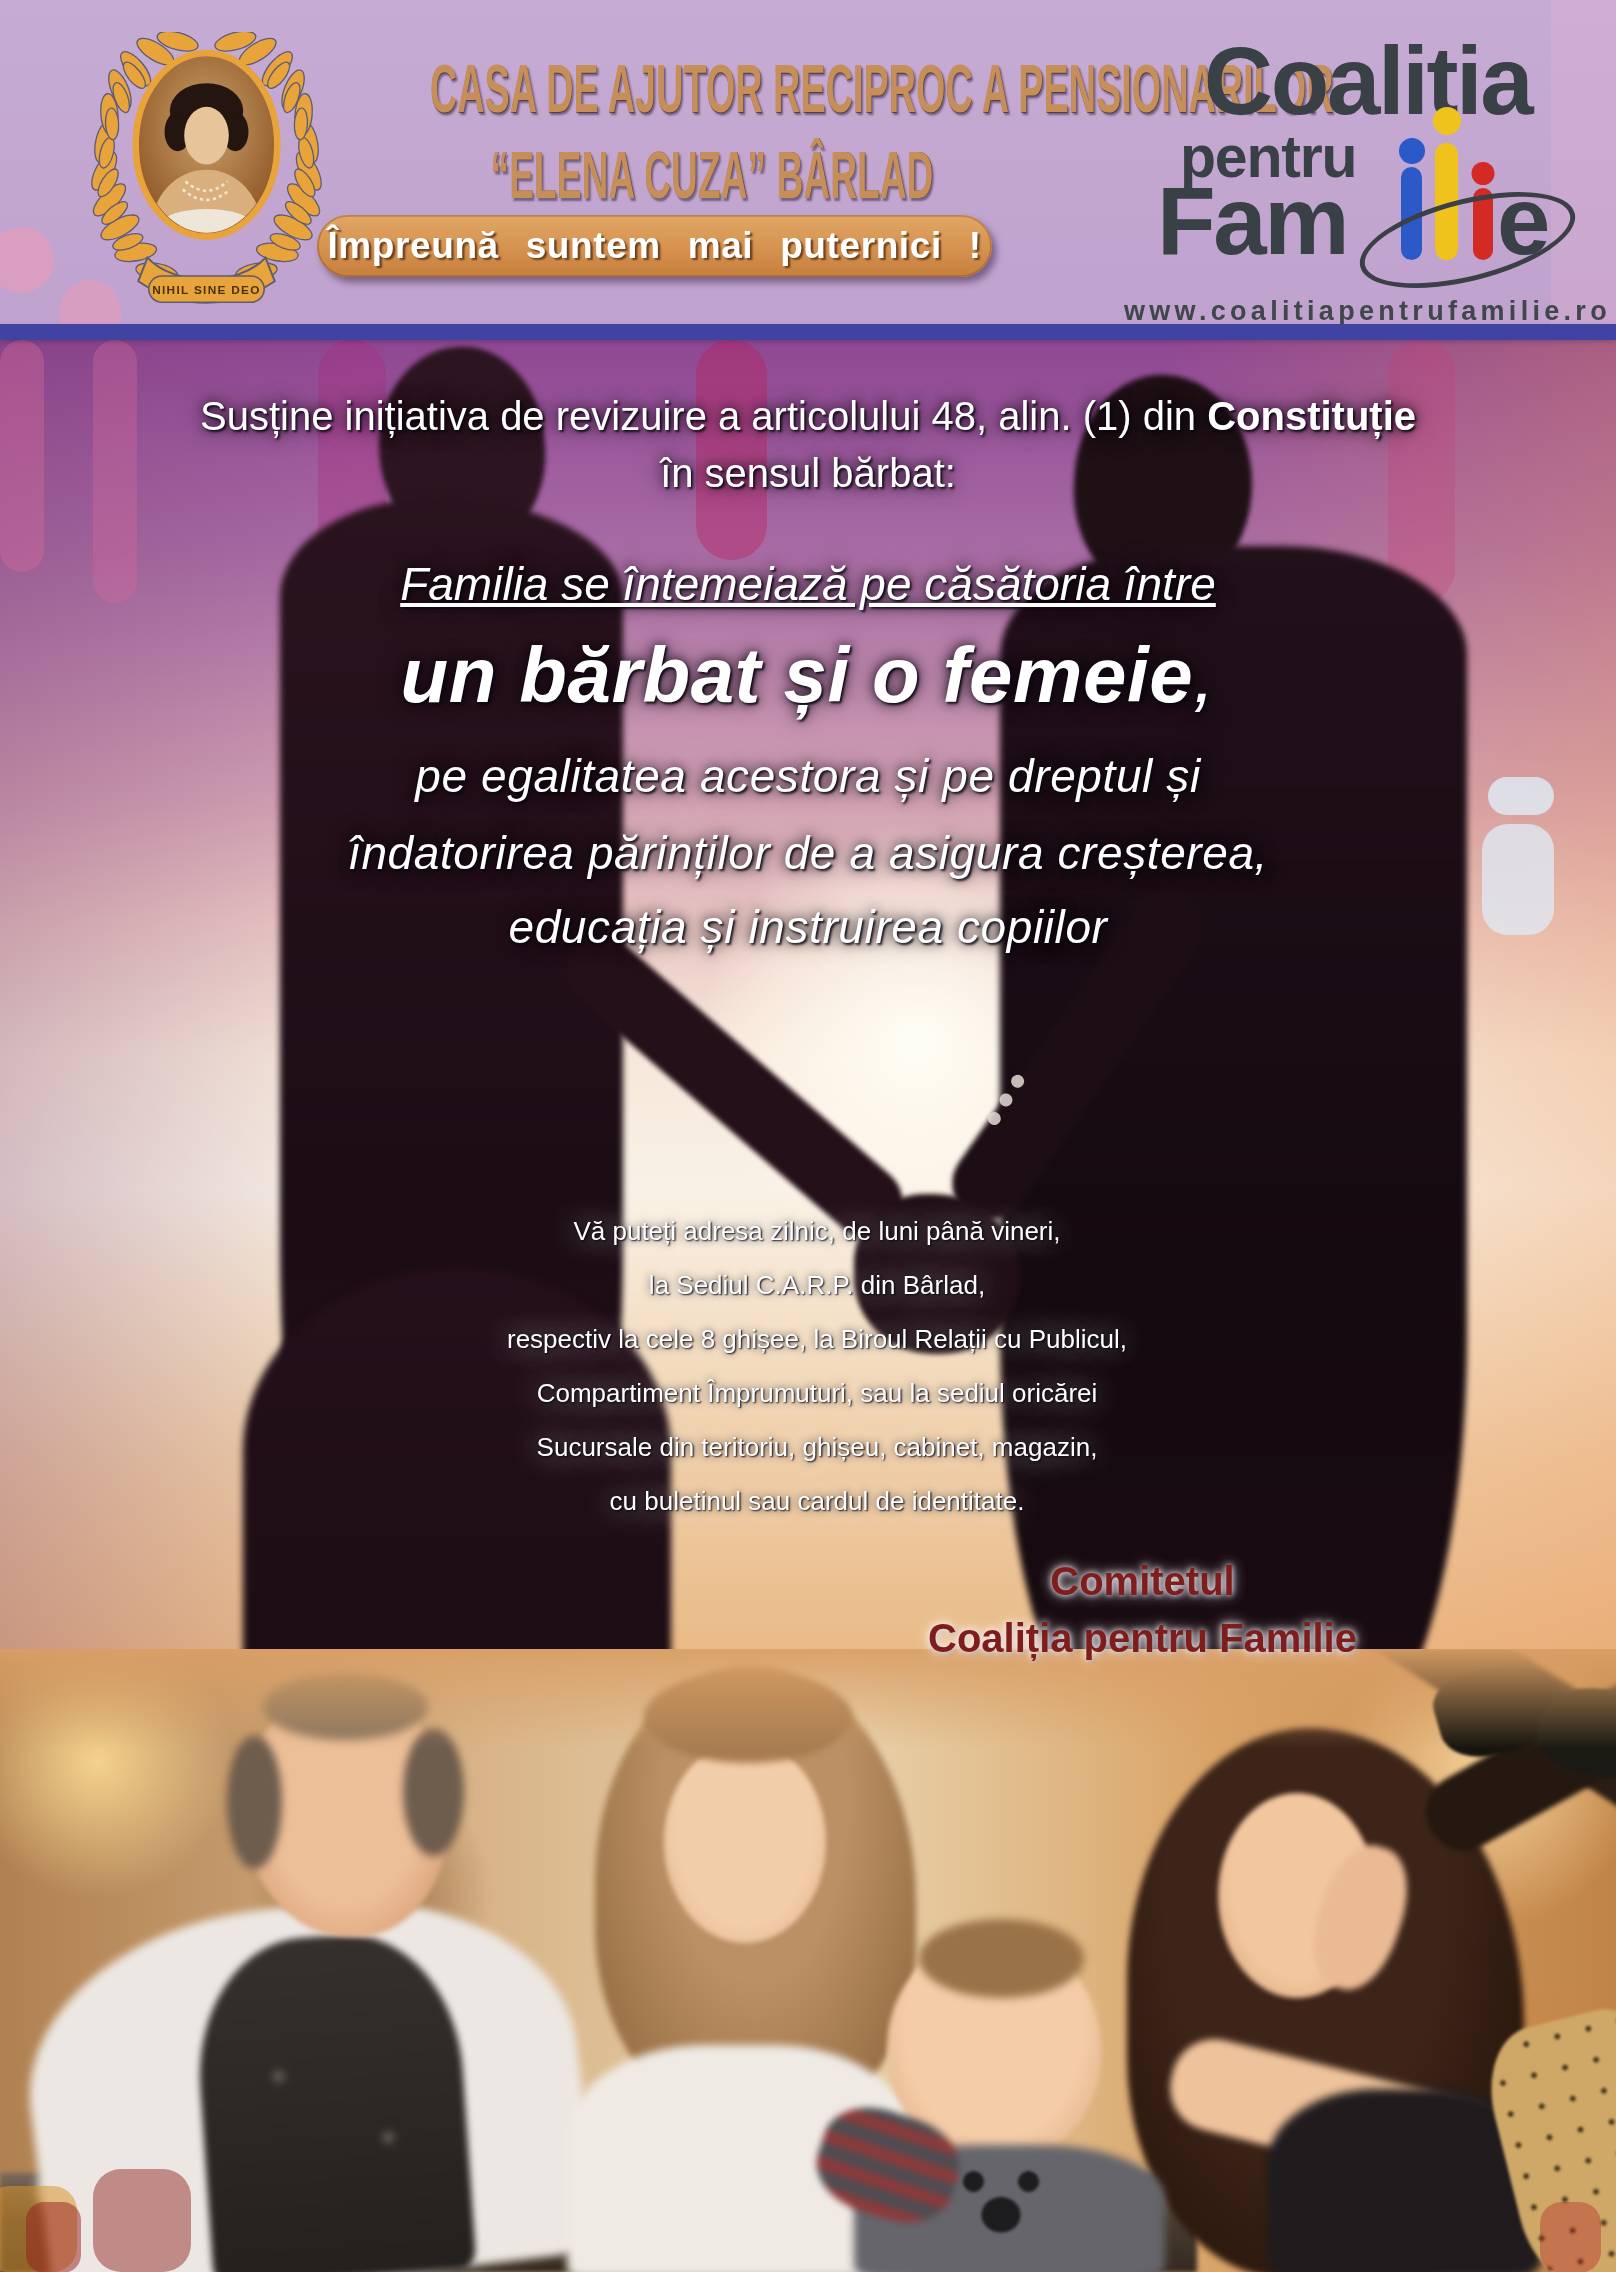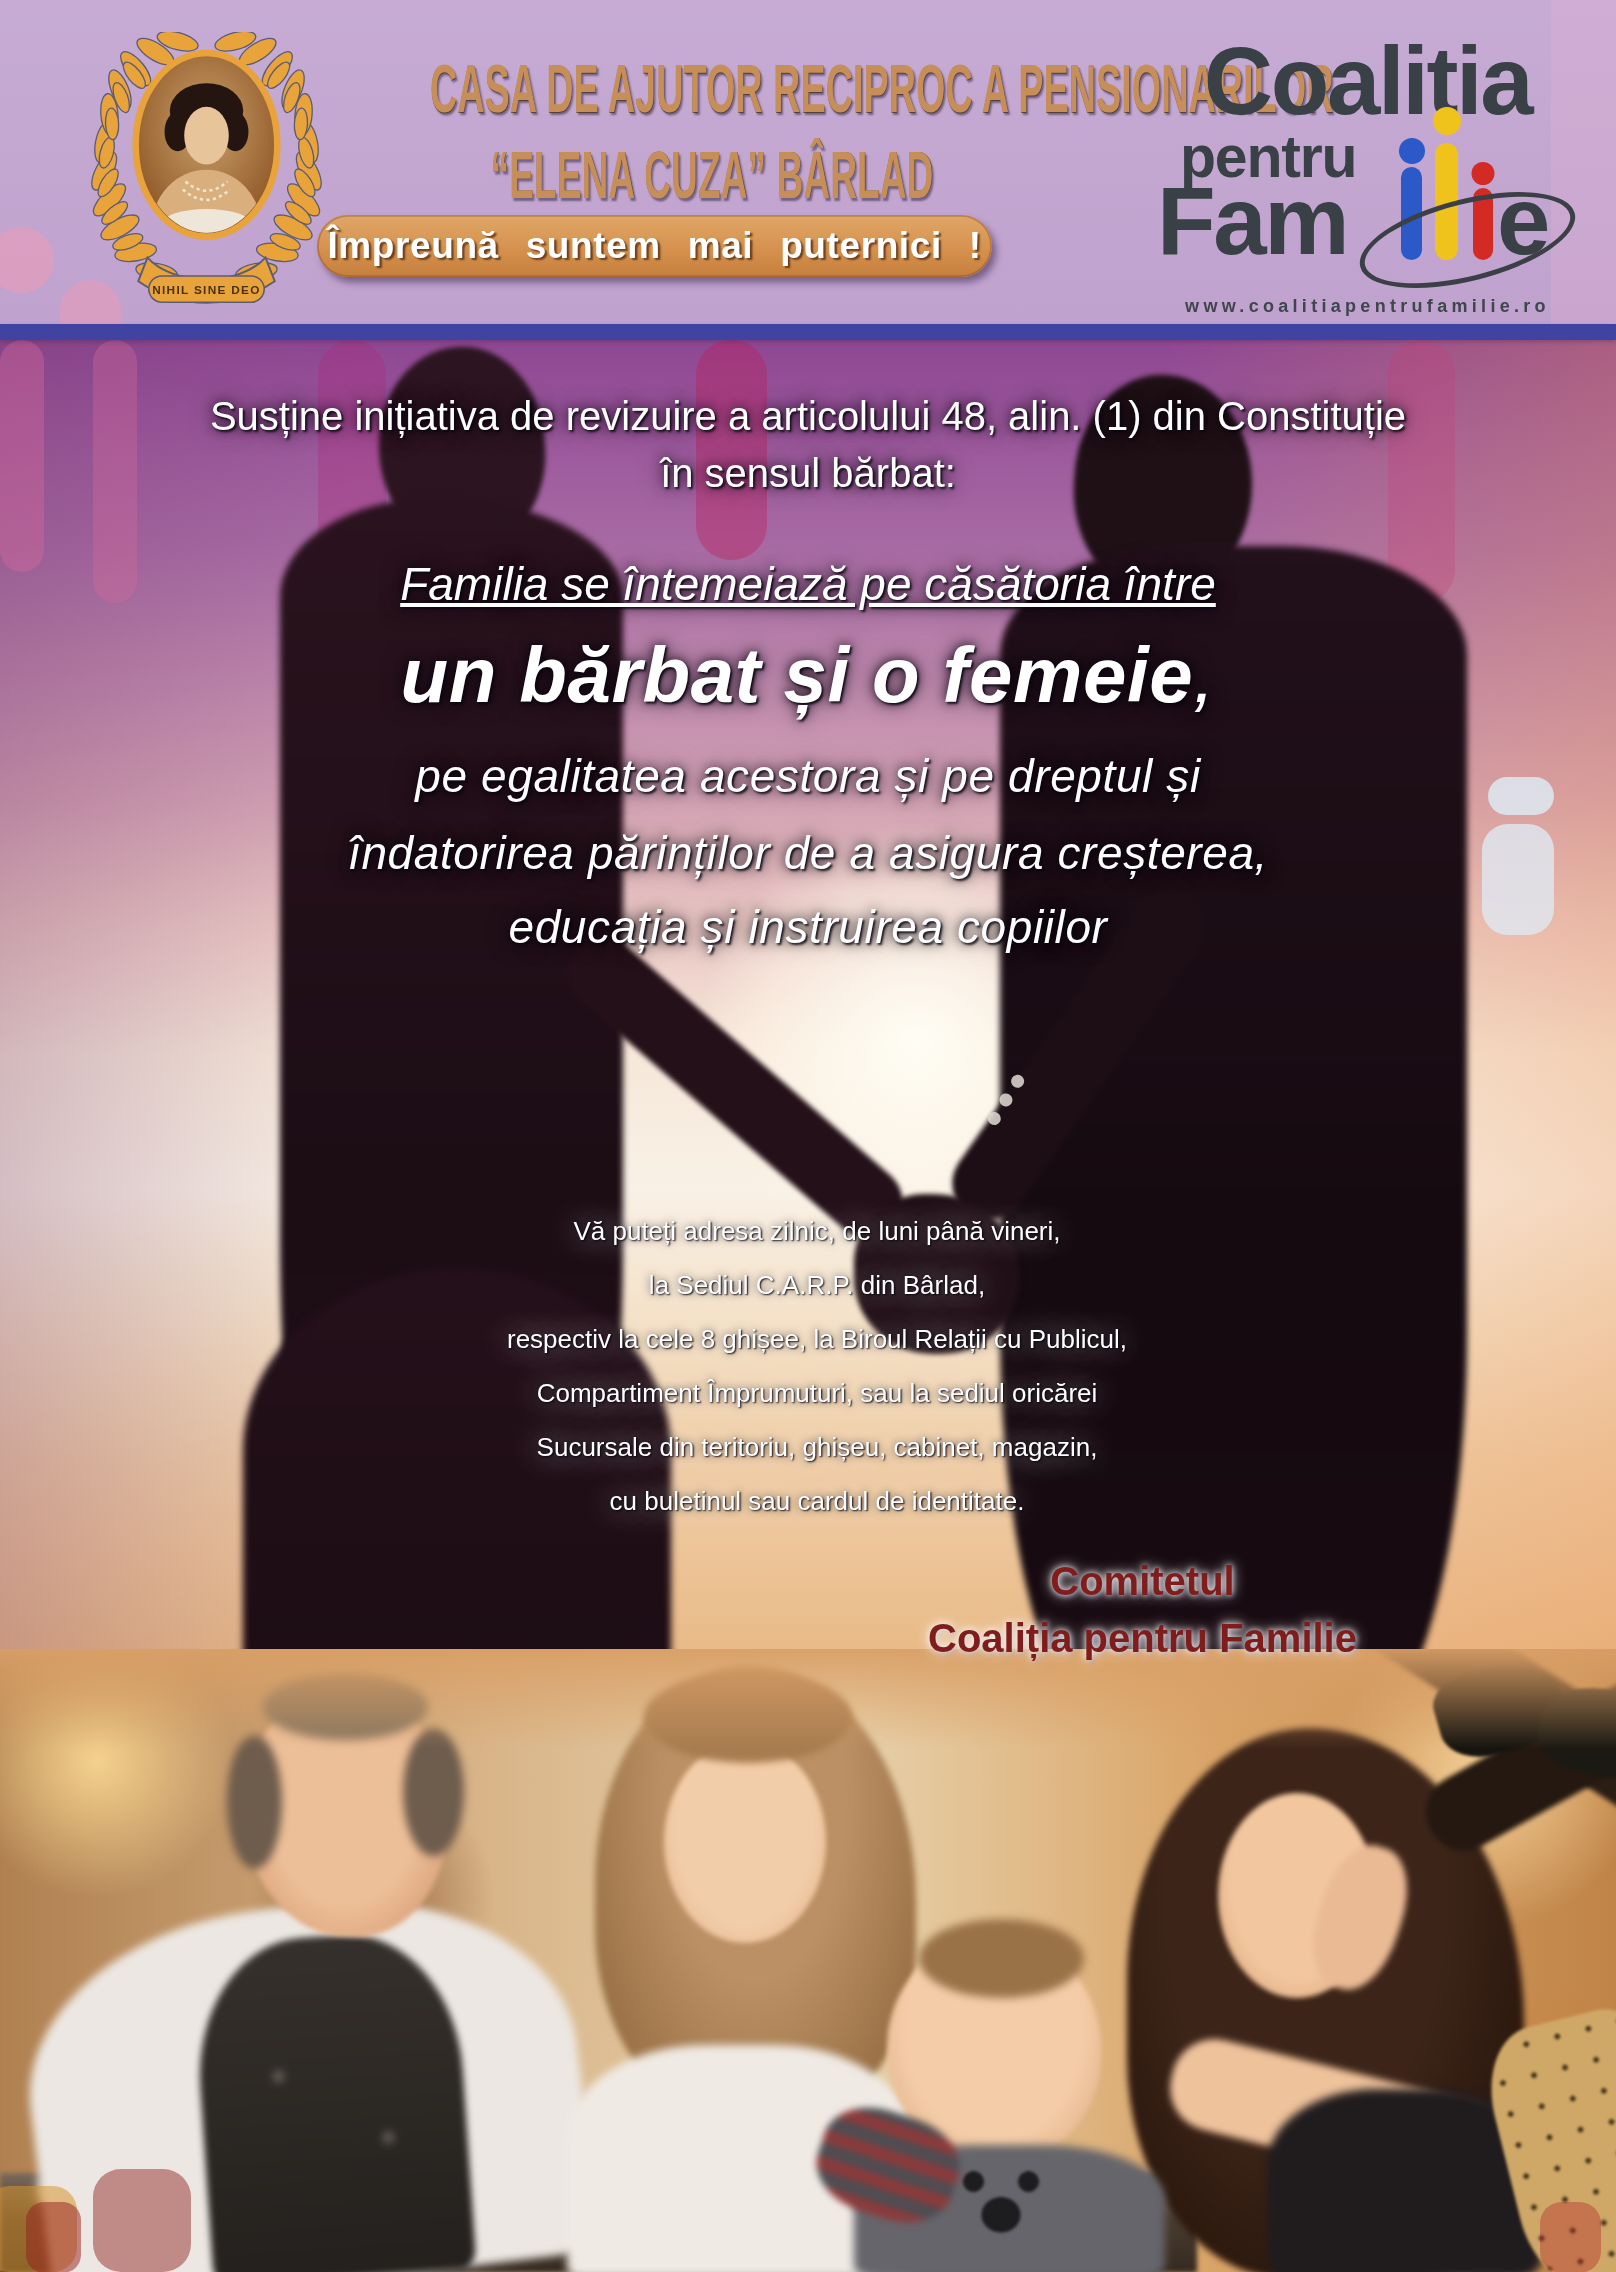--- a/index.html
+++ b/index.html
@@ -45,21 +45,21 @@
   .p-blue .bar{height:93px;background:#2b59c8;}
   .p-blue .head{width:26px;height:26px;background:#2b59c8;}
   .p-yellow{left:278px;top:72px;width:23px;height:153px;}
   .p-yellow .bar{height:117px;background:#f0c31c;}
   .p-yellow .head{width:28px;height:28px;background:#f0c31c;}
   .p-red{left:316px;top:127px;width:19.5px;height:98px;}
   .p-red .bar{height:72px;background:#d42a24;}
   .p-red .head{width:23px;height:23px;background:#d42a24;}
   .swoosh{position:absolute;left:200px;top:164px;width:211px;height:72px;border:5.5px solid #3a4045;
           border-radius:50%;transform:rotate(-14deg);}
-  .website{position:absolute;left:-37px;top:261px;width:495px;text-align:center;font-size:18px;
+  .website{position:absolute;left:-37px;top:261px;width:495px;text-align:center;font-size:27px;
            letter-spacing:4.3px;font-weight:700;color:#3f464c;}
 
   
   .divider{position:absolute;left:0;top:324px;width:1616px;height:16px;background:#4043a2;z-index:21;
            box-shadow:0 2.4px 4.9px rgba(40,20,60,.3);}
 
   
   .photo{position:absolute;left:0;top:340px;width:1616px;height:1933px;z-index:1;overflow:hidden;
     background:
       radial-gradient(circle 281px at 916px 702px, rgba(255,255,246,.95), rgba(255,246,232,.5) 55%, rgba(255,246,232,0) 78%),
@@ -184,21 +184,21 @@
   .t-quote2{top:630px;font-size:78px;font-style:italic;font-weight:700;letter-spacing:0.6px;}
   .t-quote2 .tail{font-weight:400;}
   .t-quote3{top:749px;font-size:46px;font-style:italic;letter-spacing:0.6px;}
   .t-quote4{top:826px;font-size:46px;font-style:italic;letter-spacing:0.6px;}
   .t-quote5{top:900px;font-size:46px;font-style:italic;letter-spacing:0.6px;}
   .t-note{top:1021px;font-size:42px;}
   .t-info{top:1204px;font-size:26px;line-height:54px;margin-left:9px;}
   .t-sign{top:1553px;left:727px;width:831px;font-size:40px;font-weight:700;line-height:57px;
           color:#7f1d1d;
           text-shadow:0 0 6.1px rgba(255,255,255,.95),0 0 13.4px rgba(255,255,255,.9),1.8px 1.8px 4.9px rgba(40,40,120,.35);}
-  .bold{font-weight:400;}
+  .bold{font-weight:700;}
   .ital{font-style:italic;}
 </style>
 </head>
 <body>
 
 <div class="poster">
 
   <div class="header">
     <div class="header-seam"></div>
     <div class="deco-pink-circle"></div>

